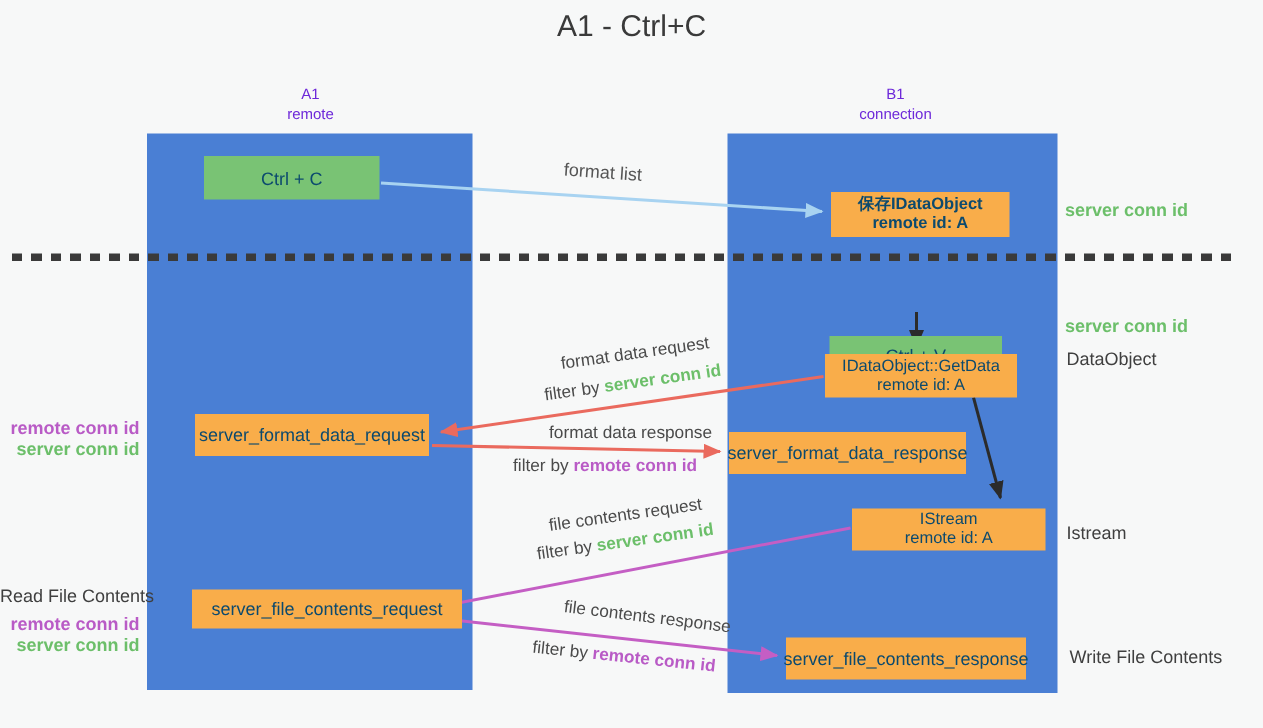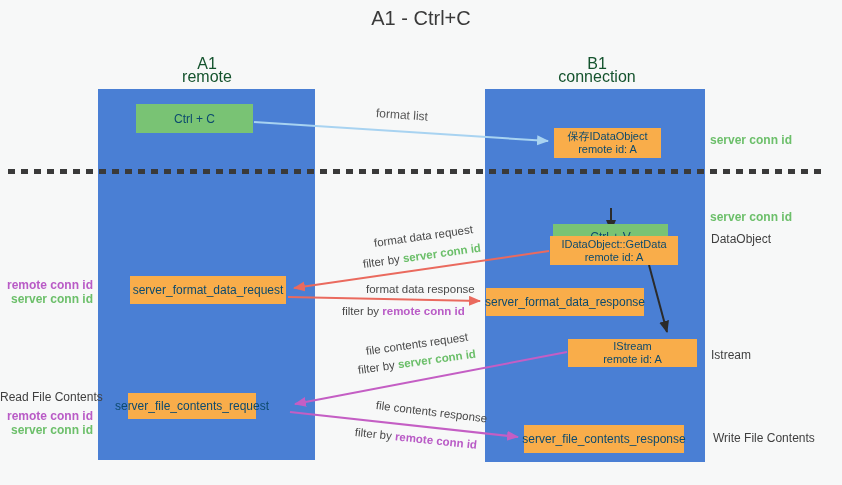--- a/index.html
+++ b/index.html
@@ -2,49 +2,49 @@
 <html><head>
 <meta charset="utf-8">
 <style>
   html,body{margin:0;padding:0;}
   body{font-family:"Liberation Sans", sans-serif; background:#f7f8f8;}
   #canvas{position:relative;width:842px;height:485px;background:#f7f8f8;overflow:hidden;}
 
   .title{position:absolute;left:0;top:8px;width:842px;text-align:center;
          font-size:20px;line-height:20px;color:#3a3a3a;}
 
-  .col-header{position:absolute;width:120px;text-align:center;font-size:16px;
-              line-height:13px;color:#14532d;}
+  .col-header{position:absolute;width:120px;text-align:center;font-size:10px;
+              line-height:13px;color:#6d28d9;}
   #header-a{left:147px;top:57px;}
   #header-b{left:537px;top:57px;}
 
   .lifeline{position:absolute;background:#4a7fd4;z-index:1;}
   #col-a{left:98px;top:89px;width:217px;height:371px;}
   #col-b{left:485px;top:89px;width:220px;height:373px;}
 
   .dashed-sep{position:absolute;left:8px;top:169px;width:818px;height:5px;z-index:2;
     background:repeating-linear-gradient(90deg,#3a3a3a 0 7px,transparent 7px 13px);}
 
   svg.overlay{position:absolute;left:0;top:0;z-index:2;pointer-events:none;}
 
   .node{position:absolute;z-index:3;display:flex;flex-direction:column;align-items:center;
         justify-content:center;color:#0c4a6e;text-align:center;}
   .green-box{background:#79c374;}
   .orange-box{background:#f9ad4a;}
   .one-line{font-size:12px;}
   .two-line{font-size:11px;line-height:13px;}
 
   #box-ctrl-c{left:136px;top:104px;width:117px;height:29px;}
-  #box-save-obj{left:554px;top:128px;width:107px;height:30px;}
+  #box-save-obj{left:554px;top:128px;width:119px;height:30px;font-weight:bold;}
   #box-ctrl-v{left:553px;top:181px;width:115px;height:26px;margin-top:43px;}
   #box-getdata{left:550px;top:236px;width:128px;height:29px;}
   #box-format-request{left:130px;top:276px;width:156px;height:28px;}
   #box-format-response{left:486px;top:288px;width:158px;height:28px;}
   #box-istream{left:568px;top:339px;width:129px;height:28px;}
-  #box-file-request{left:128px;top:393px;width:128px;height:26px;}
+  #box-file-request{left:128px;top:393px;width:180px;height:26px;}
   #box-file-response{left:524px;top:425px;width:160px;height:28px;}
 
   .side-label{position:absolute;z-index:3;font-size:12px;white-space:nowrap;}
   .dark{color:#3f3f3f;}
   .green-t{color:#6cbf6a;font-weight:bold;}
   .purple-t{color:#b95bc6;font-weight:bold;}
   .left-align{left:0;width:93px;text-align:right;}
 
   #lbl-r-serverconn1{left:710px;top:133px;}
   #lbl-r-serverconn2{left:710px;top:210px;}

